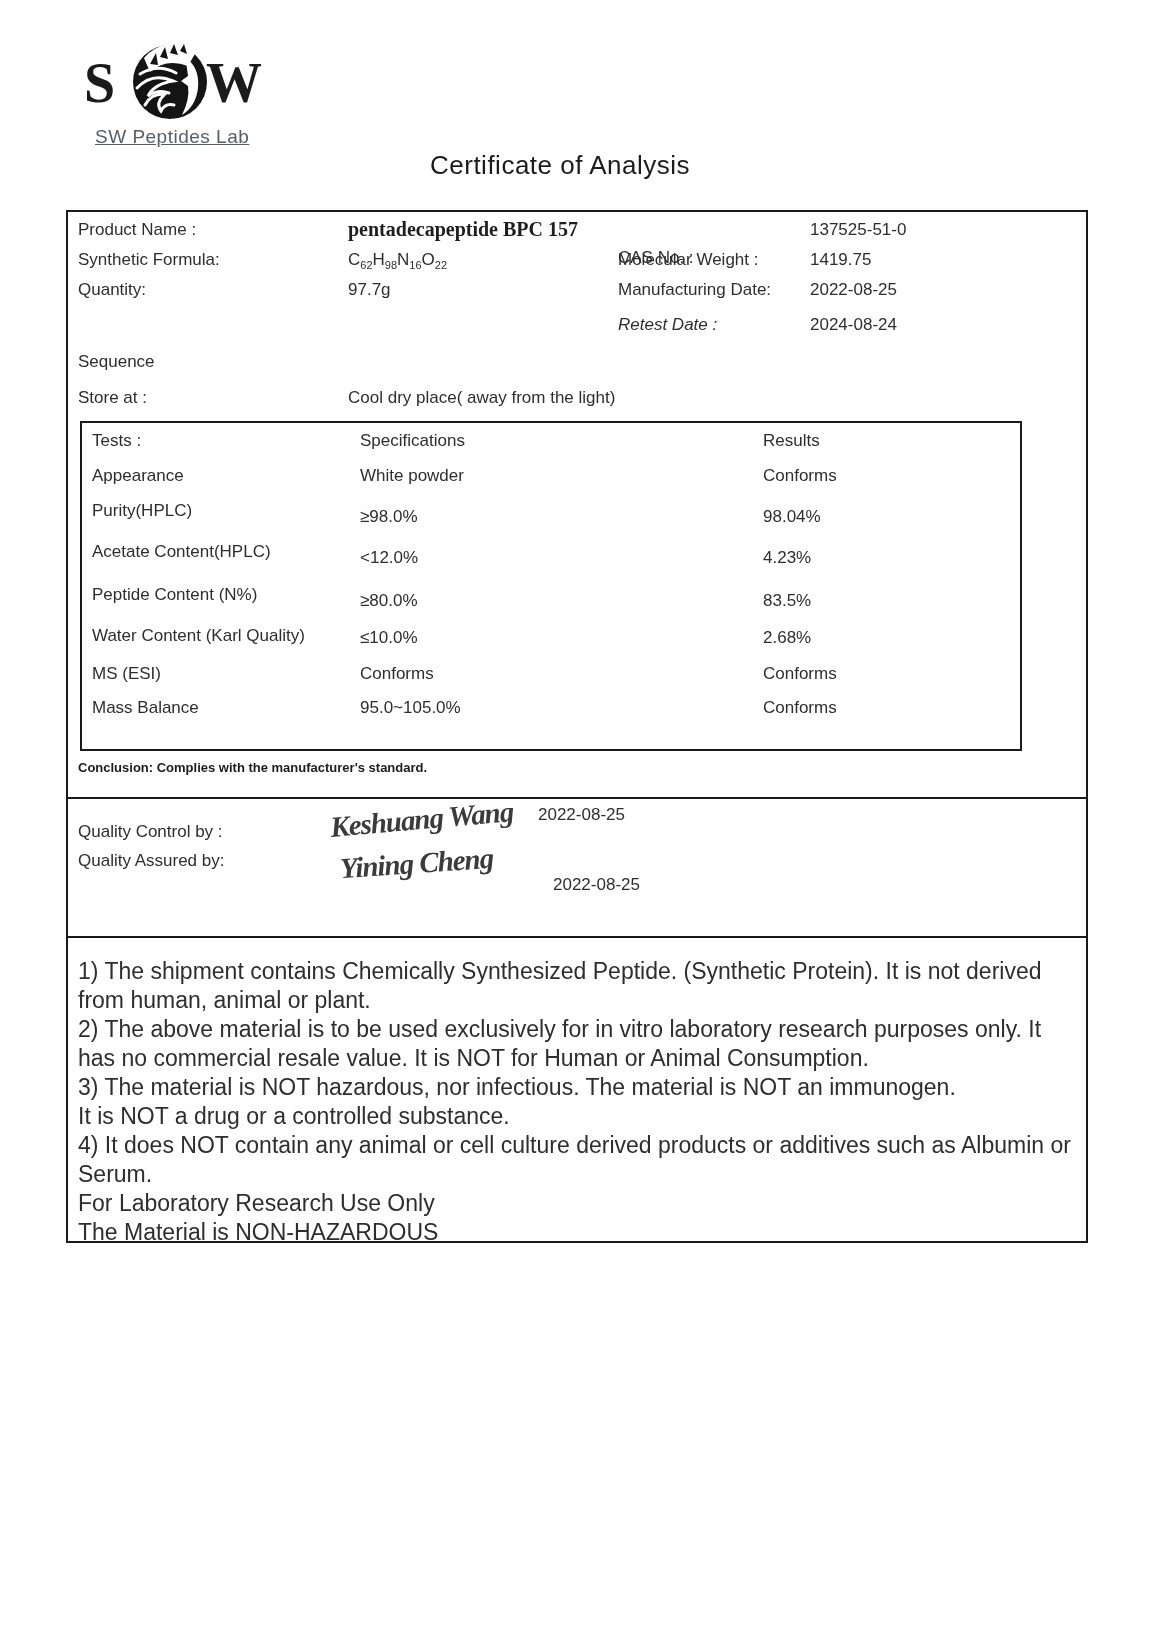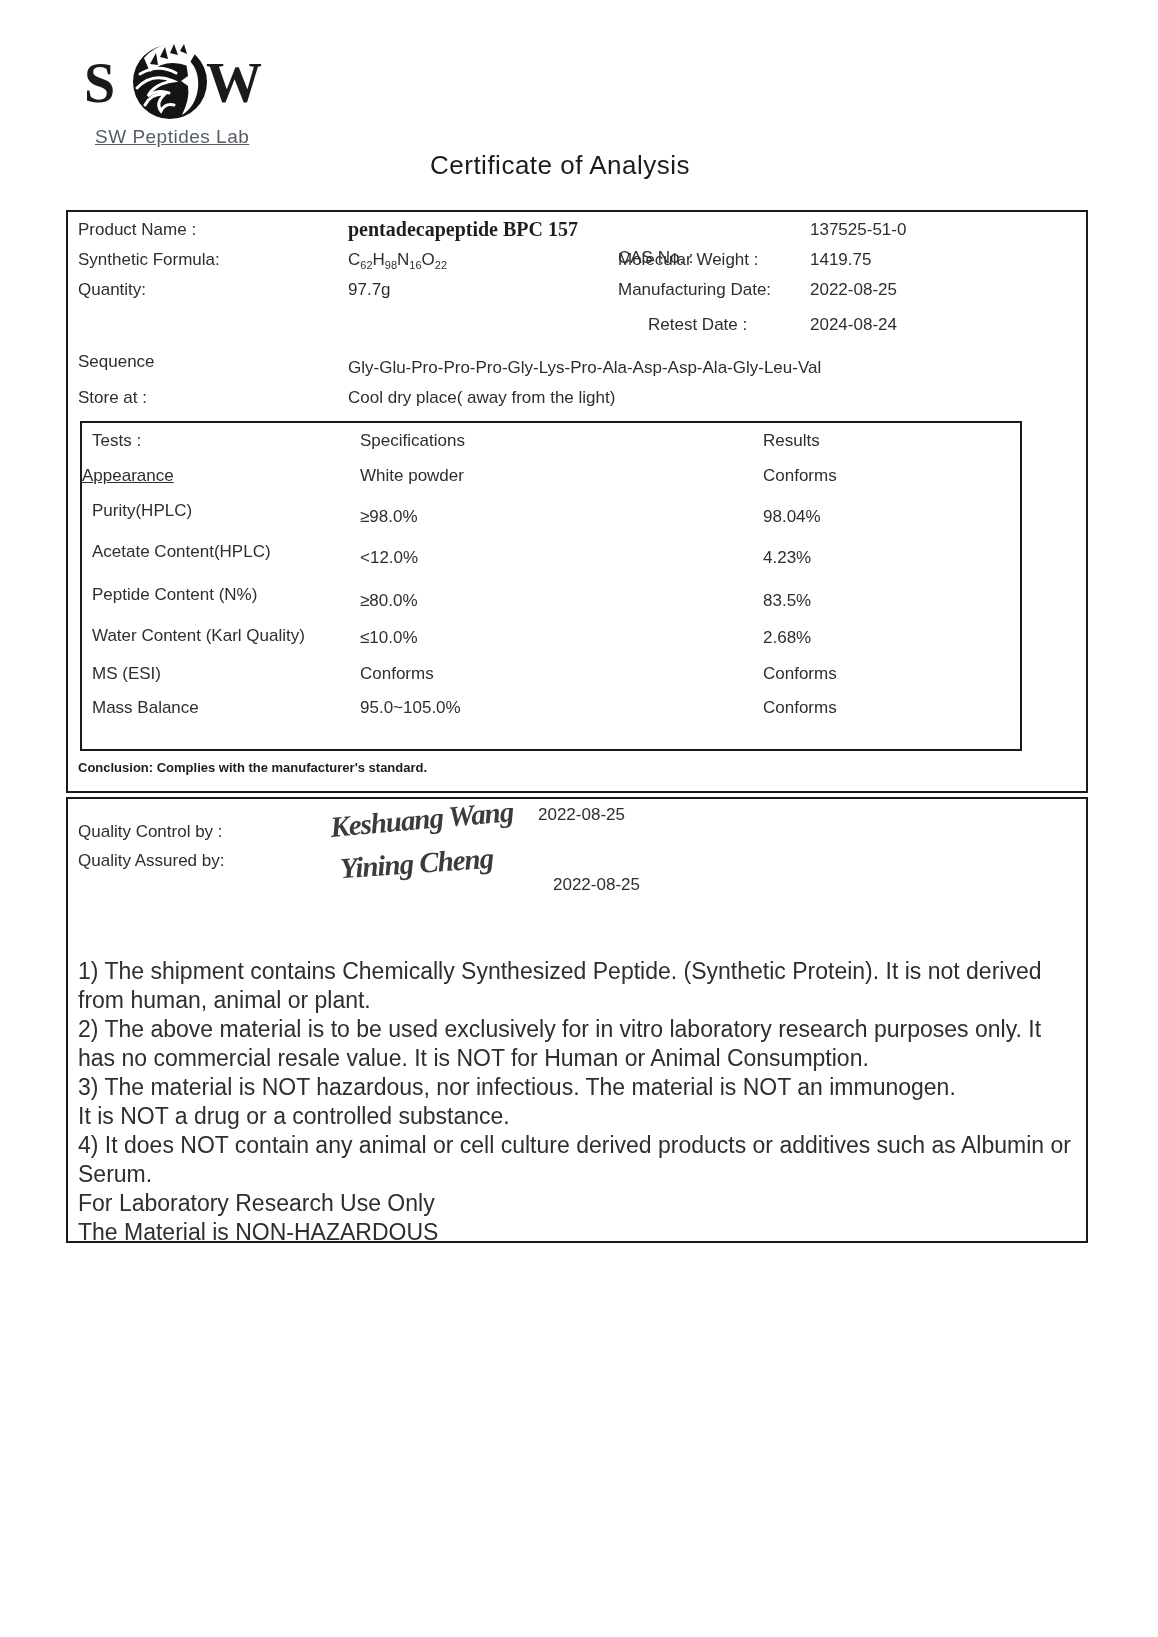--- a/index.html
+++ b/index.html
@@ -82,56 +82,55 @@
         <path d="M53 46 q15 -16 36 -7 q-19 3 -25 15 q10 -7 21 -3"></path>
         <path d="M61 63 q6 -12 20 -11 q-10 9 -4 17 q4 -8 13 -6"></path>
       </g>
       <text x="122" y="60" font-family="Liberation Serif, serif" font-weight="bold" font-size="56" fill="#1b1b1b">W</text>
     </svg>
   </div>
   <div class="abs labname" style="left:95px; top:126px;text-decoration:underline;">SW Peptides Lab</div>
 
   <div class="abs title" style="left:430px; top:150px;">Certificate of Analysis</div>
 
-  <div class="abs box" style="left:66px; top:210px; width:1022px; height:583px;">
+  <div class="abs box" style="left:66px; top:210px; width:1022px; height:728px;">
 
     <span class="abs lbl" style="left:10px; top:8px;">Product Name :</span>
     <span class="abs serifname" style="left:280px; top:6px;">pentadecapeptide BPC 157</span>
 
     <span class="abs lbl" style="left:10px; top:38px;">Synthetic Formula:</span>
     <span class="abs val" style="left:280px; top:38px;"><span>C</span><sub>62</sub><span>H</span><sub>98</sub><span>N</span><sub>16</sub><span>O</span><sub>22</sub></span>
 
     <span class="abs lbl" style="left:10px; top:68px;">Quantity:</span>
     <span class="abs val" style="left:280px; top:68px;">97.7g</span>
 
     <span class="abs lbl" style="left:550px; top:8px;margin-top:28px;">CAS No. :</span>
     <span class="abs val" style="left:742px; top:8px;">137525-51-0</span>
 
     <span class="abs lbl" style="left:550px; top:38px;">Molecular Weight :</span>
     <span class="abs val" style="left:742px; top:38px;">1419.75</span>
 
     <span class="abs lbl" style="left:550px; top:68px;">Manufacturing Date:</span>
     <span class="abs val" style="left:742px; top:68px;">2022-08-25</span>
 
-    <span class="abs lbl" style="left:580px; top:103px;">Retest Date :</span>
+    <span class="abs lbl" style="left:550px; top:103px;font-style:italic;">Retest Date :</span>
     <span class="abs val" style="left:742px; top:103px;">2024-08-24</span>
 
     <span class="abs lbl" style="left:10px; top:140px;">Sequence</span>
-    <span class="abs val" style="left:280px; top:146px;">Gly-Glu-Pro-Pro-Pro-Gly-Lys-Pro-Ala-Asp-Asp-Ala-Gly-Leu-Val</span>
 
     <span class="abs lbl" style="left:10px; top:176px;">Store at :</span>
     <span class="abs val" style="left:280px; top:176px;">Cool dry place( away from the light)</span>
 
     <div class="abs box" style="left:12px; top:209px; width:942px; height:330px;">
 
       <span class="abs lbl" style="left:10px;  top:8px;">Tests :</span>
       <span class="abs lbl" style="left:278px; top:8px;">Specifications</span>
       <span class="abs lbl" style="left:681px; top:8px;">Results</span>
 
-      <span class="abs lbl" style="left:0;  top:43px;text-decoration:underline;">Appearance</span>
+      <span class="abs lbl" style="left:10px;  top:43px;">Appearance</span>
       <span class="abs val" style="left:278px; top:43px;">White powder</span>
       <span class="abs val" style="left:681px; top:43px;">Conforms</span>
 
       <span class="abs lbl" style="left:10px;  top:78px;">Purity(HPLC)</span>
       <span class="abs val" style="left:278px; top:84px;">≥98.0%</span>
       <span class="abs val" style="left:681px; top:84px;">98.04%</span>
 
       <span class="abs lbl" style="left:10px;  top:119px;">Acetate Content(HPLC)</span>
       <span class="abs val" style="left:278px; top:125px;">&lt;12.0%</span>
       <span class="abs val" style="left:681px; top:125px;">4.23%</span>

